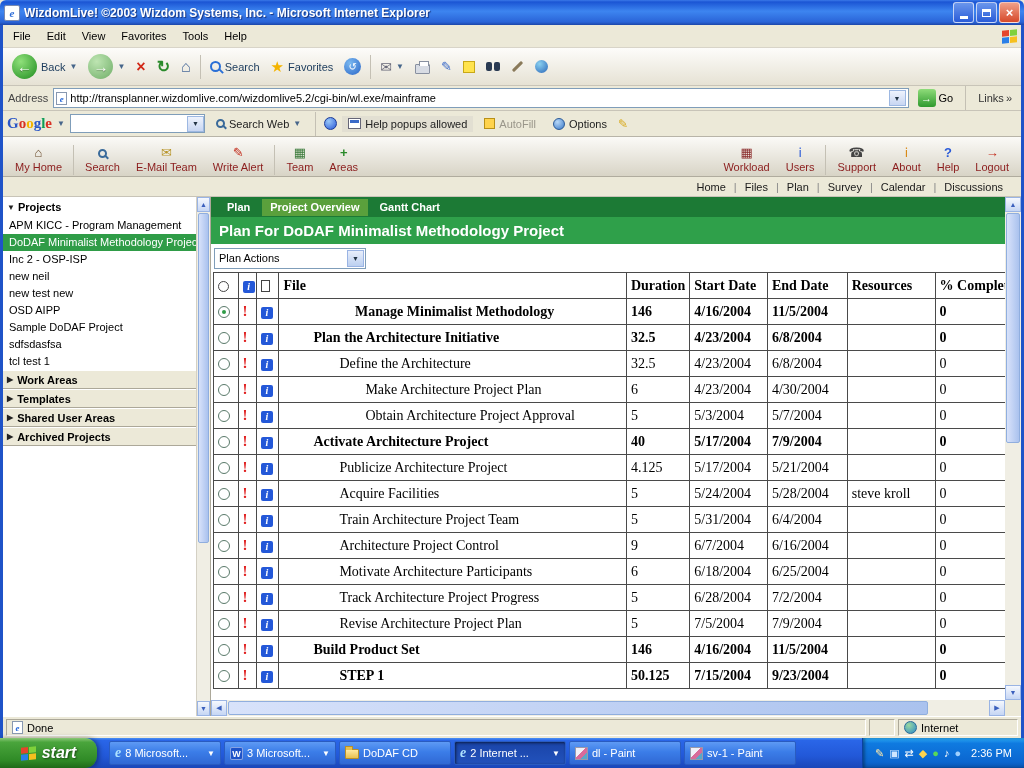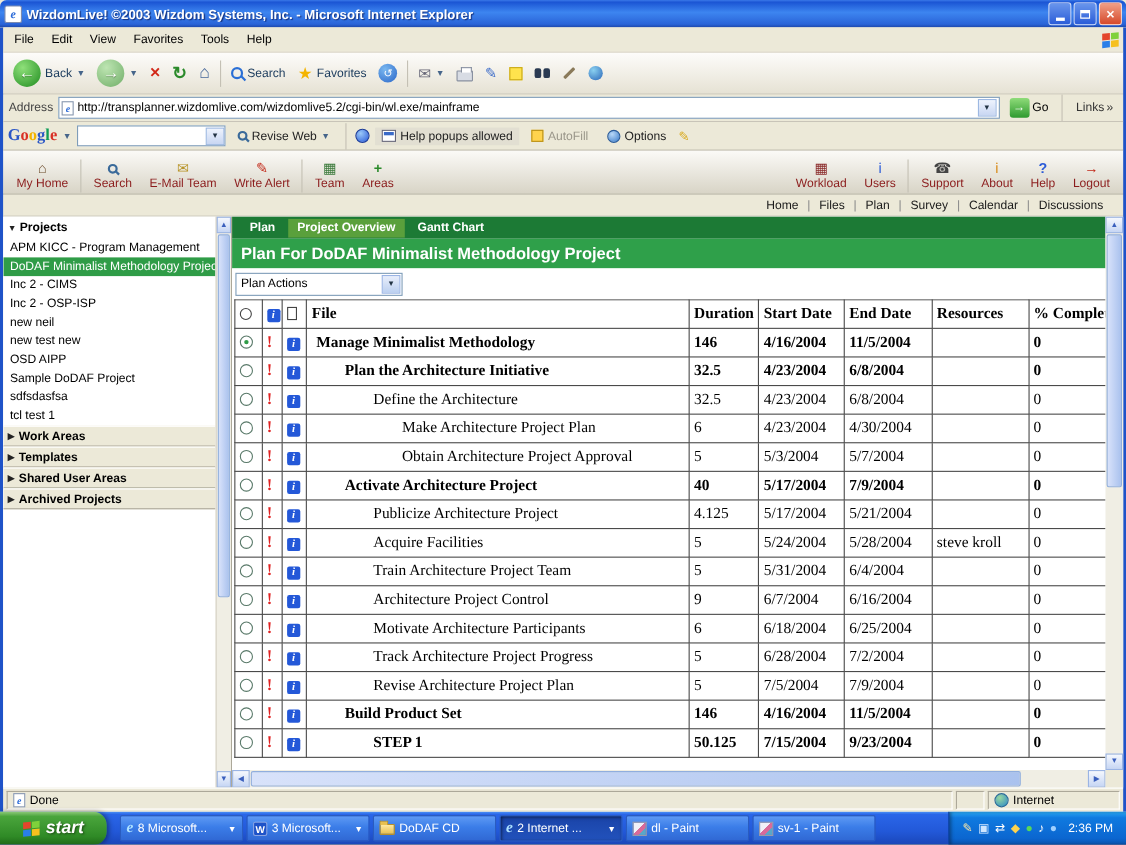--- a/index.html
+++ b/index.html
@@ -277,21 +277,21 @@
 
     <div class="googlebar">
       <span class="google-logo"><span style="color: rgb(42, 86, 198);">G</span><span style="color: rgb(217, 48, 37);">o</span><span style="color: rgb(244, 180, 0);">o</span><span style="color: rgb(42, 86, 198);">g</span><span style="color: rgb(15, 157, 88);">l</span><span style="color: rgb(217, 48, 37);">e</span></span>
       <span class="chev">▼</span>
       <div class="g-input">
         <input value="" style="">
         <span class="addr-drop">▼</span>
       </div>
       <div class="g-btn">
         <span class="mag-sm"></span>
-        <span>Revise Web</span>
+        <span>Search Web</span>
         <span class="chev">▼</span>
       </div>
       <div class="vsep"></div>
       <span class="gr-badge"></span>
       <div class="g-btn pressed">
         <span class="popup-ic"></span>
         <span>Help popups allowed</span>
       </div>
       <div class="g-btn disabled">
         <span class="autofill-ic"></span>
@@ -379,21 +379,20 @@
     <div class="workspace">
 
       <div class="sidebar">
         <div class="proj-header">
           <span class="tri">▼</span>
           <span>Projects</span>
         </div>
         <div>
             <div class="proj-item">APM KICC - Program Management</div>
             <div class="proj-item selected">DoDAF Minimalist Methodology Project</div>
-            <div class="proj-item">Inc 2 - CIMS</div>
             <div class="proj-item">Inc 2 - OSP-ISP</div>
             <div class="proj-item">new neil</div>
             <div class="proj-item">new test new</div>
             <div class="proj-item">OSD AIPP</div>
             <div class="proj-item">Sample DoDAF Project</div>
             <div class="proj-item">sdfsdasfsa</div>
             <div class="proj-item">tcl test 1</div>
           </div>
         <div>
             <div class="side-section">
@@ -466,21 +465,21 @@
                     <th>End Date</th>
                     <th>Resources</th>
                     <th>% Complete</th>
                   </tr>
                 </thead>
                 <tbody>
                     <tr class="bold">
                       <td class="c-center"><span class="radio on"></span></td>
                       <td class="c-center"><span class="excl">!</span></td>
                       <td class="c-center"><span class="info-sq">i</span></td>
-                      <td style="padding-left: 8px;">Manage Minimalist Methodology</td>
+                      <td style="padding-left: 8px; text-align: center;">Manage Minimalist Methodology</td>
                       <td>146</td>
                       <td>4/16/2004</td>
                       <td>11/5/2004</td>
                       <td></td>
                       <td>0</td>
                     </tr>
                     <tr class="bold">
                       <td class="c-center"><span class="radio"></span></td>
                       <td class="c-center"><span class="excl">!</span></td>
                       <td class="c-center"><span class="info-sq">i</span></td>

